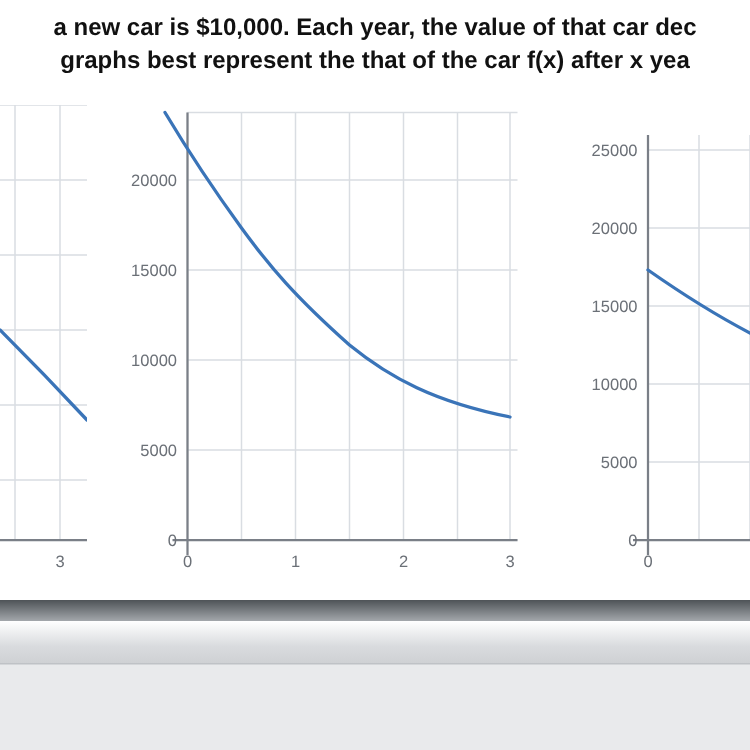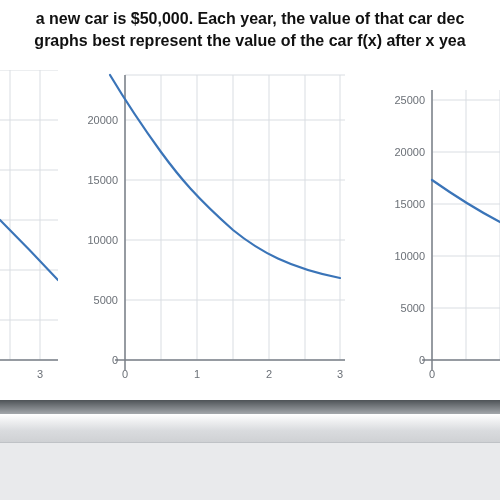--- a/index.html
+++ b/index.html
@@ -89,22 +89,22 @@
     height: 28px;
     background: linear-gradient(#ffffff, #d9dbde 60%, #cfd1d4);
     border-bottom: 1px solid #bfc2c6;
   }
 </style>
 </head>
 <body>
 
 <div class="stage">
 
-  <div class="question"><span>a new car is $50,000. Each year, the value of that car dec</span>
-<span>graphs best represent the value of the car f(x) after x yea</span></div>
+  <div class="question"><span>a new car is $10,000. Each year, the value of that car dec</span>
+<span>graphs best represent the that of the car f(x) after x yea</span></div>
 
   <div class="charts-row">
 
     <div class="chart" style="width:58px;">
       <svg viewBox="0 0 58 330" width="58" height="330">
         <g class="grid">
           <line x1="0" y1="0" x2="58" y2="0"></line>
           <line x1="0" y1="50" x2="58" y2="50"></line>
           <line x1="0" y1="100" x2="58" y2="100"></line>
           <line x1="0" y1="150" x2="58" y2="150"></line>

